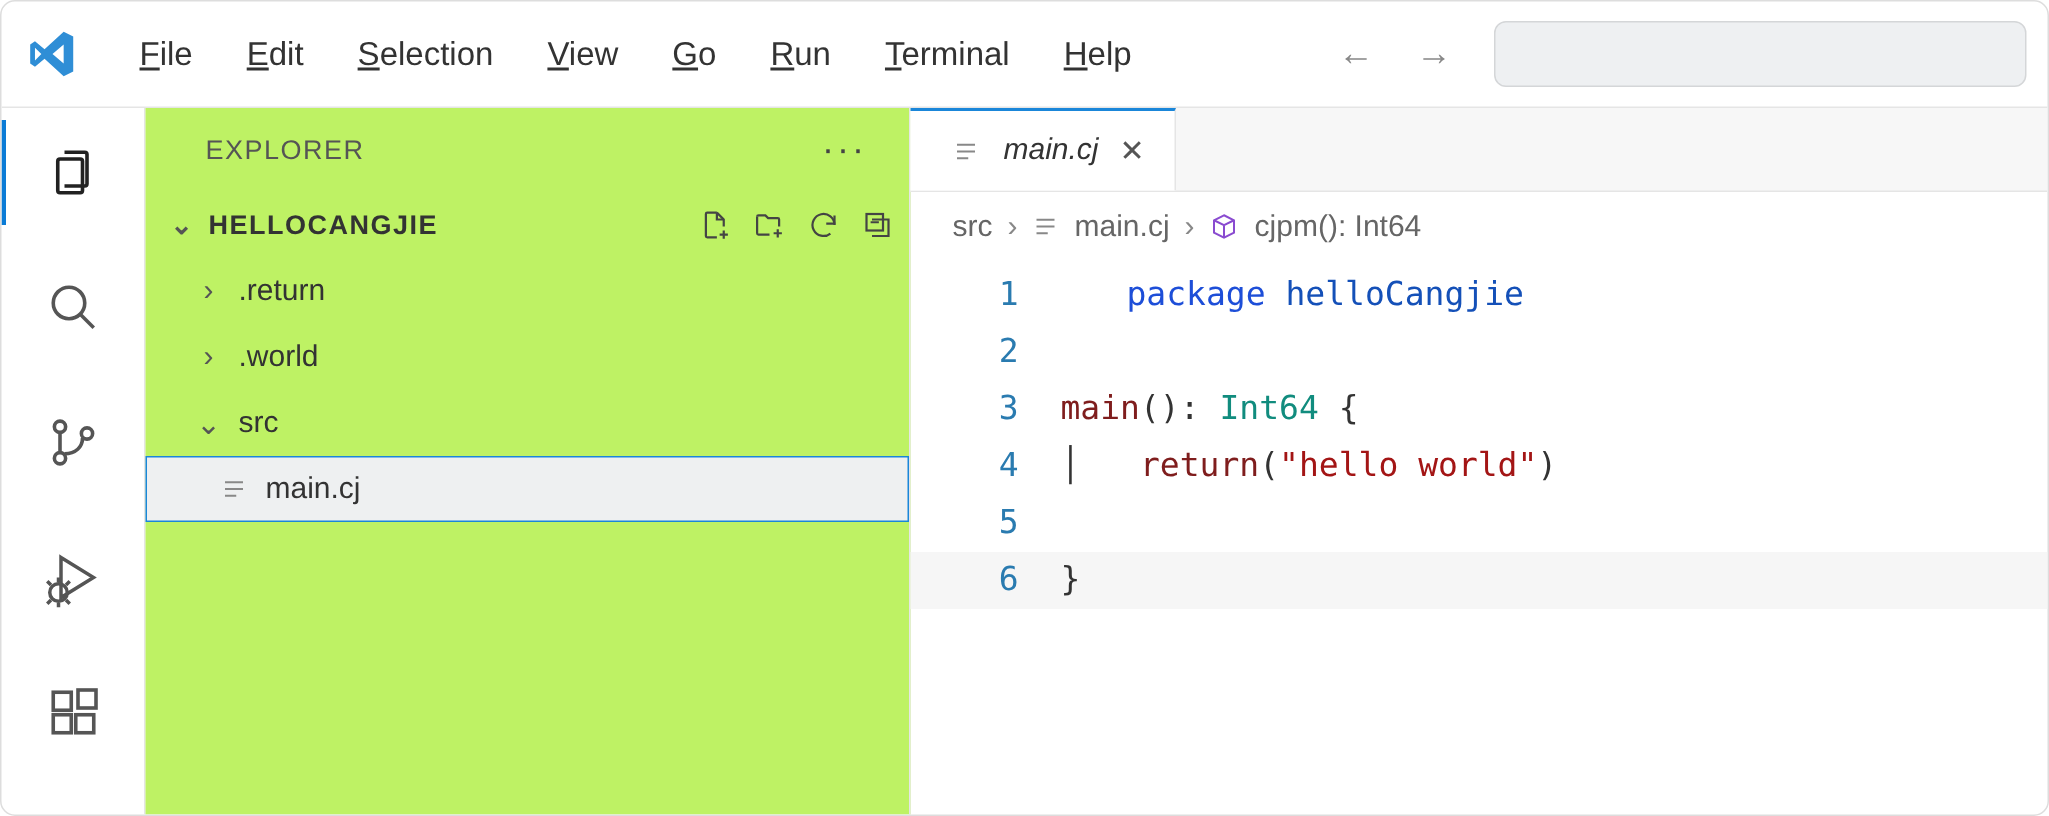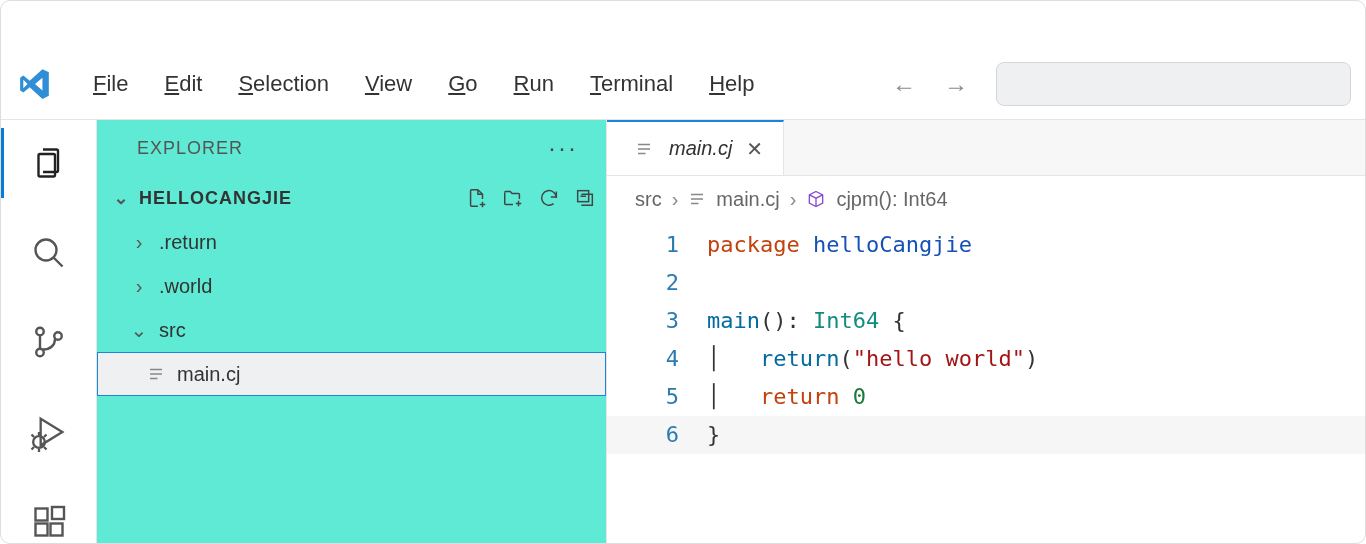--- a/index.html
+++ b/index.html
@@ -1,34 +1,34 @@
 <!DOCTYPE html>
 <html><head>
 <meta charset="utf-8">
 <style>
   * { box-sizing: border-box; margin: 0; padding: 0; }
   html, body { width: 1366px; height: 544px; font-family: -apple-system, "Segoe UI", sans-serif; background:#fff; color:#333; overflow:hidden; }
   body { display:flex; flex-direction:column; border:1px solid #ddd; border-radius:10px; }
   
-  .titlebar { height:70px; display:flex; align-items:center; padding:0 14px; gap:8px;margin-top:48px; }
+  .titlebar { height:70px; display:flex; align-items:center; padding:0 14px; gap:8px; }
   .logo { width:40px; height:40px; display:flex; align-items:center; justify-content:center; }
   .menu { display:flex; gap:36px; margin-left:30px; font-size:22px; color:#333; }
   .menu-item { cursor:pointer; }
   .menu-item .ul { text-decoration:underline; text-underline-offset:2px; }
   .nav-arrows { margin-left:auto; display:flex; gap:28px; color:#888; font-size:24px; padding-right:20px;}
   .searchbox { width:355px; height:44px; background:#eef0f2; border:1px solid #d4d6d8; border-radius:8px; }
   
   .main { flex:1; display:flex; min-height:0; border-top:1px solid #e5e5e5;}
   
   .activity { width:96px; border-right:1px solid #e5e5e5; display:flex; flex-direction:column; align-items:center; padding-top:22px; gap:48px; }
   .activity-item { width:42px; height:42px; display:flex; align-items:center; justify-content:center; position:relative; color:#555; cursor:pointer;}
   .activity-item.active::before { content:""; position:absolute; left:-27px; top:-14px; bottom:-14px; width:3px; background:#0a7bd6; }
   .activity-item.active { color:#222; }
   
-  .sidebar { width:510px; border-right:1px solid #e5e5e5; display:flex; flex-direction:column; background:#5eead4; }
+  .sidebar { width:510px; border-right:1px solid #e5e5e5; display:flex; flex-direction:column; background:#bef264; }
   .sidebar-header { height:56px; display:flex; align-items:center; padding:0 28px 0 40px; font-size:18px; color:#555; letter-spacing:1px;}
   .sidebar-header .dots { margin-left:auto; font-size:24px; color:#444; letter-spacing:2px; cursor:pointer;}
   .section-header { height:44px; display:flex; align-items:center; padding:0 10px 0 14px; gap:8px; font-weight:700; font-size:18px; color:#333; }
   .section-header .title { letter-spacing:1px; }
   .section-actions { margin-left:auto; display:flex; gap:14px; color:#444; }
   .section-actions span { cursor:pointer; }
   .chev { width:20px; display:inline-flex; justify-content:center; color:#555; font-size:18px;}
   .tree { font-size:20px; color:#333; }
   .tree-row { height:44px; display:flex; align-items:center; gap:10px; cursor:pointer; }
   .tree-row.d1 { padding-left:32px; }
@@ -44,24 +44,24 @@
   .tab .close { color:#555; font-size:20px; cursor:pointer; }
   .breadcrumb { height:46px; display:flex; align-items:center; gap:10px; padding-left:28px; font-size:20px; color:#666; }
   .breadcrumb .sep { color:#888; }
   .bc-icon { color:#777; }
   .cube-icon { color:#7b3fbf; }
   .code { font-family: Consolas, Menlo, monospace; font-size:22px; line-height:38px; padding-top:4px; }
   .code-row { display:flex; }
   .gutter { width:100px; text-align:right; padding-right:28px; color:#2a7bb0; user-select:none; }
   .code-text { white-space:pre; }
   .code-row.current { background:#f6f6f6; }
-  .tok-kw { color:#c2410c; }
+  .tok-kw { color:#1d4ed8;margin-left:44px; }
   .tok-type { color:#118c7e; }
   .tok-ident { color:#1450b8; }
-  .tok-func { color:#0369a1; }
+  .tok-func { color:#7f1d1d; }
   .tok-str { color:#a31515; }
   .tok-num { color:#1a7a3a; }
   .tok-brace { color:#333; }
   .tok-punct { color:#333; }
   svg { display:block; }
 </style>
 </head>
 <body>
 
 <div class="titlebar">
@@ -232,21 +232,20 @@
         <div class="code-row">
           <div class="gutter">3</div>
           <div class="code-text"><span class="tok-func">main</span><span class="tok-punct">()</span><span class="tok-punct">: </span><span class="tok-type">Int64</span><span class="tok-brace"> {</span></div>
         </div>
         <div class="code-row">
           <div class="gutter">4</div>
           <div class="code-text"><span class="tok-guide">│   </span><span class="tok-func">return</span><span class="tok-punct">(</span><span class="tok-str">"hello world"</span><span class="tok-punct">)</span></div>
         </div>
         <div class="code-row">
           <div class="gutter">5</div>
-          <div class="code-text"><span class="tok-guide">│   </span><span class="tok-kw">return </span><span class="tok-num">0</span></div>
         </div>
         <div class="code-row current">
           <div class="gutter">6</div>
           <div class="code-text"><span class="tok-brace">}</span></div>
         </div>
       </div>
   </div>
 </div>
 
 </body></html>

